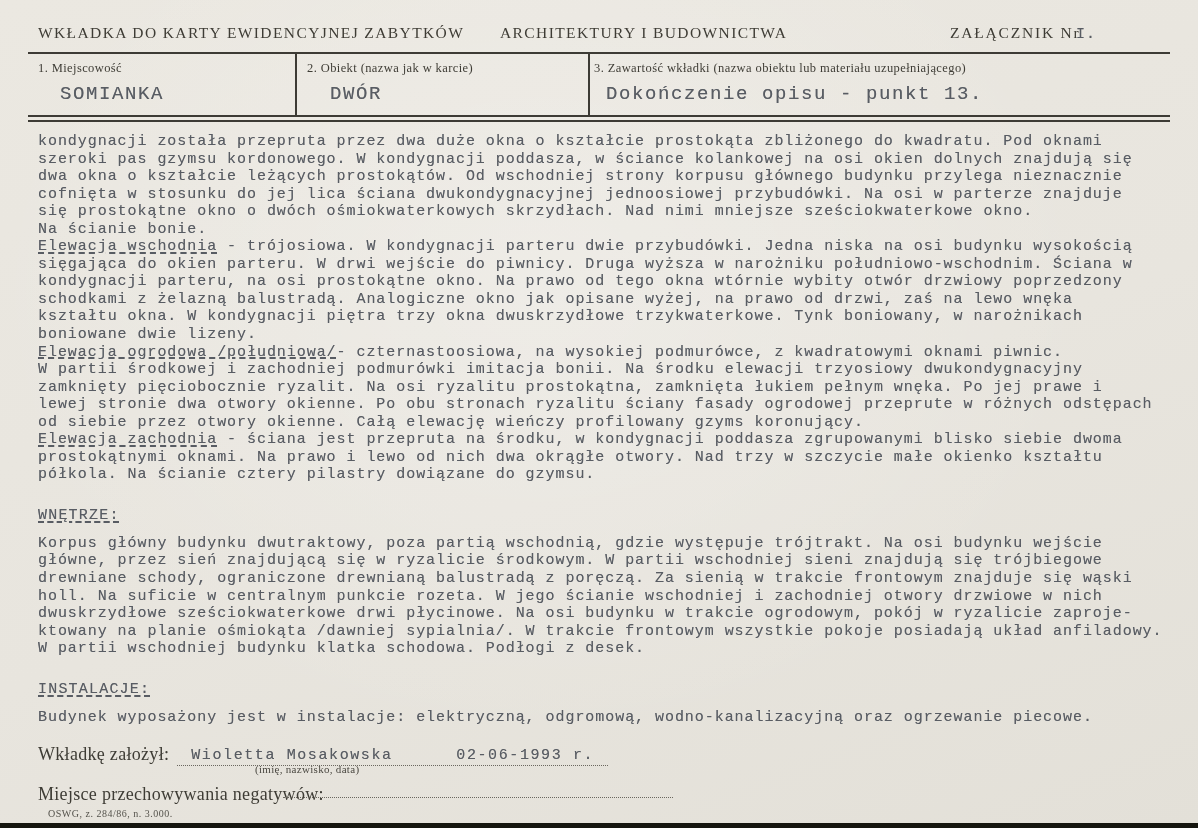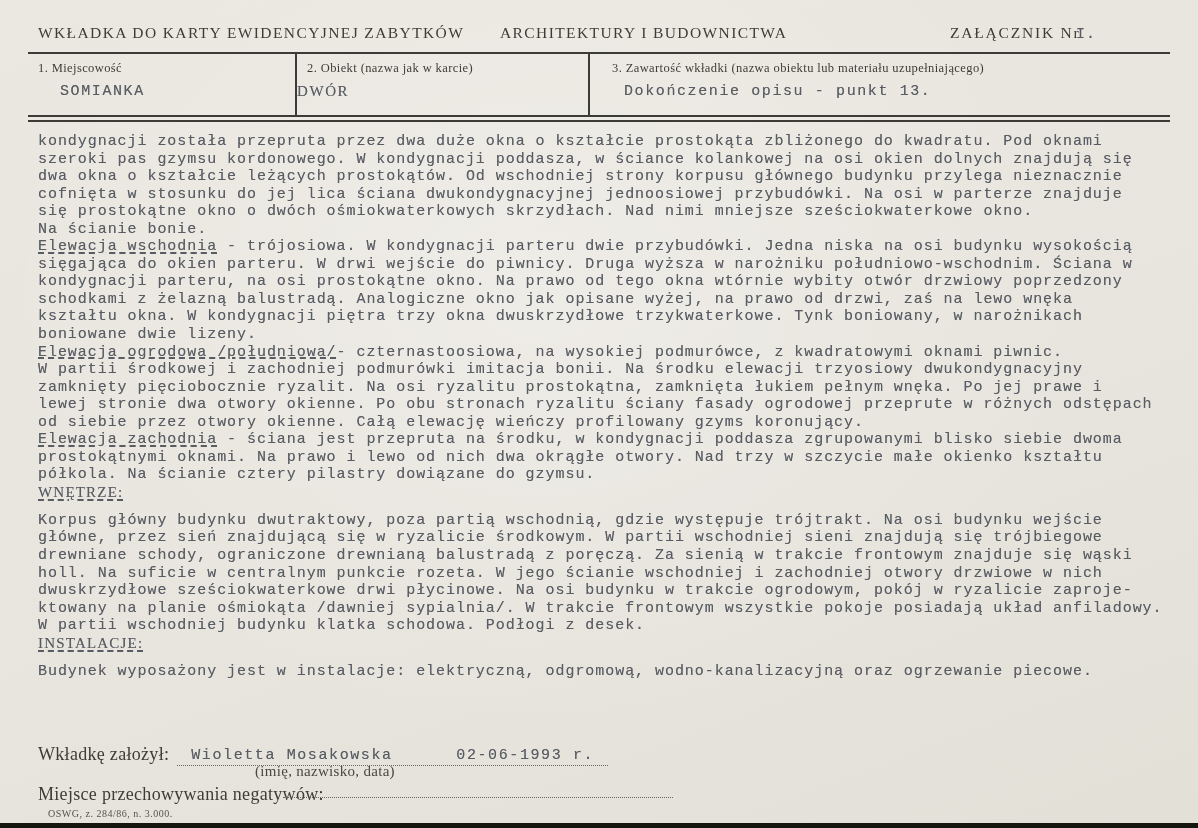--- a/index.html
+++ b/index.html
@@ -22,54 +22,54 @@
     font-family:"Liberation Mono","DejaVu Sans Mono",monospace;
     color:#585c63;
     text-shadow:0 0 .5px rgba(88,92,99,.55);
   }
   
   .rule{background:#3d3b35;height:2px;}
   .double-rule{height:3px;border-top:2px solid #3d3b35;border-bottom:2px solid #3d3b35;background:transparent;}
   .field-cell{position:absolute;top:54px;height:62px;box-sizing:border-box;}
   .vdiv{position:absolute;top:54px;height:62px;width:2px;background:#3d3b35;}
   .field-label{font-size:12.5px;letter-spacing:.4px;color:#3e3c35;padding:7px 0 0 10px;white-space:nowrap;}
-  .field-value{font-size:15px;letter-spacing:1.6px;margin-top:7px;white-space:nowrap;}
+  .field-value{font-size:19px;letter-spacing:1.6px;margin-top:7px;white-space:nowrap;}
   
   #body-text{position:absolute;top:133px;left:38px;width:1135px;}
   .body-line{
     font-family:"Liberation Mono","DejaVu Sans Mono",monospace;
     font-size:15px;line-height:17.55px;letter-spacing:.95px;
     color:#585c63;white-space:nowrap;
     text-shadow:0 0 .5px rgba(88,92,99,.5);
   }
   .ul-dashed{
     text-decoration-line:underline;
     text-decoration-style:dashed;
     text-decoration-thickness:1.6px;
     text-underline-offset:2px;
   }
   .section-heading{
-    font-family:Liberation Serif, serif;
+    font-family:Liberation Mono, monospace;
     font-size:15px;letter-spacing:1.2px;color:#585c63;
-    margin-bottom:11px;
+    margin-top:23px;margin-bottom:11px;
     text-shadow:0 0 .5px rgba(88,92,99,.5);
     text-decoration-line:underline;
     text-decoration-style:dashed;
     text-decoration-thickness:1.6px;
     text-underline-offset:3px;
     width:max-content;
   }
   
   .footer-label{font-size:18px;letter-spacing:.3px;color:#3e3c35;white-space:nowrap;}
   .sig-line{
     border-bottom:1.5px dotted #6a675f;
     padding:0 14px 1px 14px;
     font-size:15px;letter-spacing:1.6px;white-space:pre;
   }
-  .sig-caption{font-size:15px;letter-spacing:.3px;color:#4a4841;}
+  .sig-caption{font-size:11px;letter-spacing:.3px;color:#4a4841;}
   .dotted-blank{border-bottom:1.5px dotted #6a675f;height:12px;}
   .print-info{font-size:10px;letter-spacing:.5px;color:#54524b;}
   .scan-edge-bottom{position:absolute;left:0;right:0;bottom:0;height:5px;background:#16160f;}
 </style>
 </head>
 <body>
 
 <div id="page">
 
   <div class="abs form-title" style="left:38px;top:24px;text-align:right;">WKŁADKA DO KARTY EWIDENCYJNEJ ZABYTKÓW</div>
@@ -81,23 +81,23 @@
   <div class="abs double-rule" style="left:28px;right:28px;top:115px;"></div>
   <div class="vdiv" style="left: 295px; background: rgb(61, 59, 53);"></div>
   <div class="vdiv" style="left: 588px; background: rgb(61, 59, 53);"></div>
 
   <div class="field-cell" style="left:28px;width:267px;">
     <div class="field-label">1.  Miejscowość</div>
     <div class="field-value typed" style="margin-left:32px;">SOMIANKA</div>
   </div>
   <div class="field-cell" style="left:297px;width:289px;">
     <div class="field-label">2.  Obiekt (nazwa jak w karcie)</div>
-    <div class="field-value typed" style="font-family:Liberation Serif, serif;">DWÓR</div>
+    <div class="field-value typed" style="margin-left:33px;">DWÓR</div>
   </div>
-  <div class="field-cell" style="left:602px;right:30px;">
+  <div class="field-cell" style="left:584px;right:30px;">
     <div class="field-label">3.  Zawartość wkładki (nazwa obiektu lub materiału uzupełniającego)</div>
     <div class="field-value typed" style="margin-left:22px;">Dokończenie opisu - punkt 13.</div>
   </div>
 
   <div id="body-text">
       <div class="body-line">kondygnacji została przepruta przez dwa duże okna o kształcie prostokąta zbliżonego do kwadratu. Pod oknami</div>
       <div class="body-line">szeroki pas gzymsu kordonowego. W kondygnacji poddasza, w ściance kolankowej na osi okien dolnych znajdują się</div>
       <div class="body-line">dwa okna o kształcie leżących prostokątów. Od wschodniej strony korpusu głównego budynku przylega nieznacznie</div>
       <div class="body-line">cofnięta w stosunku do jej lica ściana dwukondygnacyjnej jednoosiowej przybudówki. Na osi w parterze znajduje</div>
       <div class="body-line">się prostokątne okno o dwóch ośmiokwaterkowych skrzydłach. Nad nimi mniejsze sześciokwaterkowe okno.</div>

